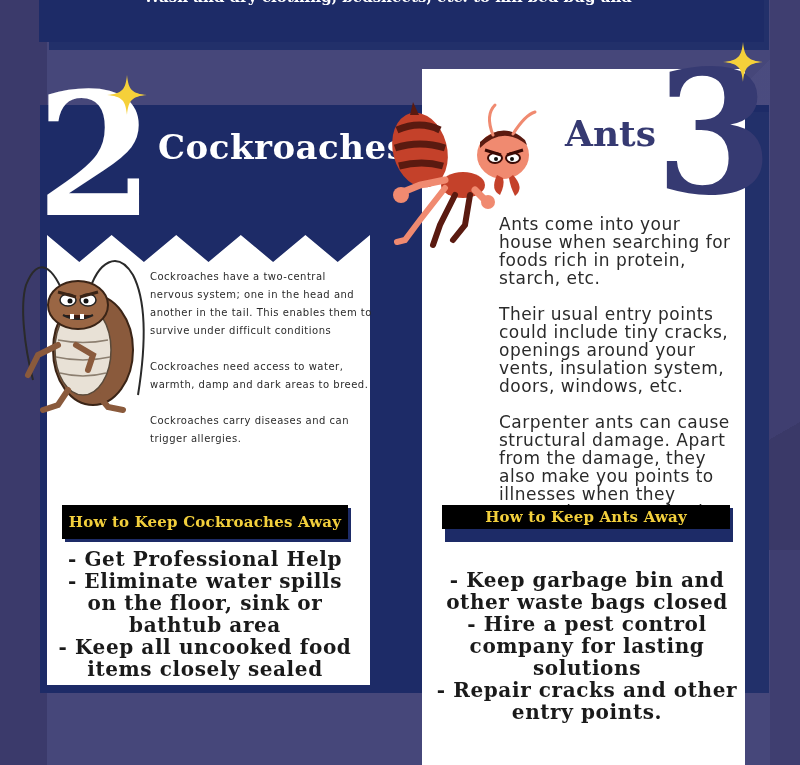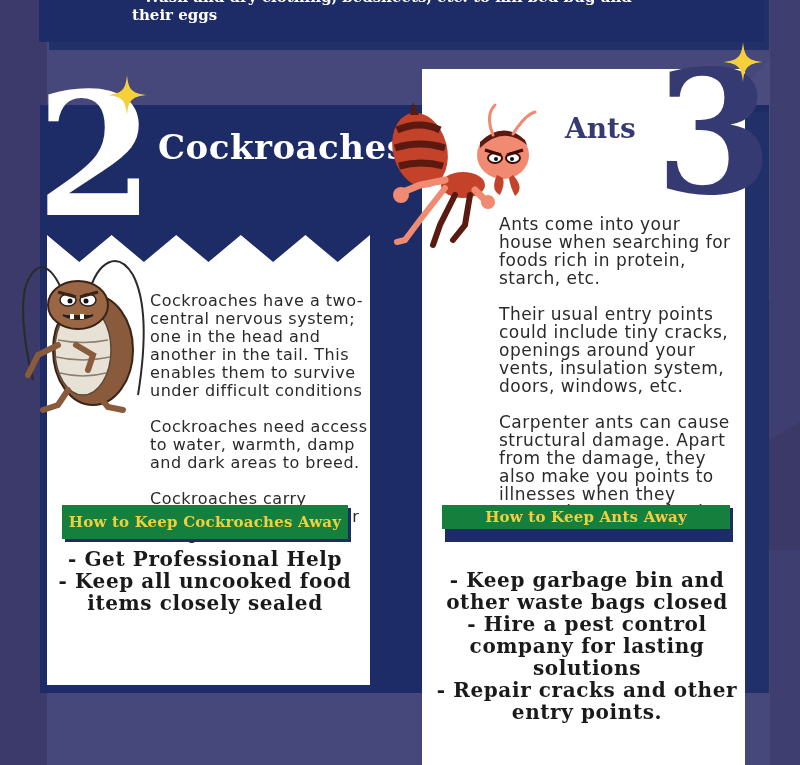--- a/index.html
+++ b/index.html
@@ -62,30 +62,30 @@
     font-family: "DejaVu Serif", serif; font-weight: bold;
     font-size: 34px; color: #ffffff; letter-spacing: 0.5px;
   }
   .cr-card {
     position: absolute; left: 47px; top: 235px; width: 323px; height: 450px;
     background: #ffffff;
     clip-path: polygon(0 0, 10% 27px, 20% 0, 30% 27px, 40% 0, 50% 27px, 60% 0, 70% 27px, 80% 0, 90% 27px, 100% 0, 100% 100%, 0 100%);
   }
   .cr-body {
     position: absolute; left: 150px; top: 268px; width: 222px;
-    font-family: "DejaVu Sans", sans-serif; font-size: 16px; line-height: 18px;
-    color: #2a2a2a; letter-spacing: 0.5px; margin-top: 24px;
+    font-family: "DejaVu Sans", sans-serif; font-size: 10px; line-height: 18px;
+    color: #2a2a2a; letter-spacing: 0.5px;
   }
   .cr-body p { margin-bottom: 18px; }
 
   .banner-shadow {
     position: absolute; background: #1d2b67;
   }
   .banner {
-    position: absolute; background: #15803d;
+    position: absolute; background: #000000;
     color: #f2cf3c; font-family: "DejaVu Serif", serif; font-weight: bold;
     font-size: 15px; display: flex; align-items: center; justify-content: center;
     letter-spacing: 0.2px;
   }
   .tips {
     position: absolute; text-align: center;
     font-family: "DejaVu Serif", serif; font-weight: bold;
     font-size: 20px; line-height: 22px; color: #1a1a1a; letter-spacing: 0.6px;
   }
 
@@ -103,21 +103,21 @@
     background: #ffffff;
   }
   .ant-number {
     position: absolute; left: 655px; top: 48px;
     font-family: "DejaVu Serif", serif; font-weight: bold;
     font-size: 170px; line-height: 170px; color: #363a72;
   }
   .ant-title {
     position: absolute; left: 565px; top: 112px;
     font-family: "DejaVu Serif", serif; font-weight: bold;
-    font-size: 28px; color: #363a72;
+    font-size: 36px; color: #363a72;
   }
   .ant-body {
     position: absolute; left: 499px; top: 215px; width: 236px;
     font-family: "DejaVu Sans", sans-serif; font-size: 17px; line-height: 18px;
     color: #2a2a2a; letter-spacing: 0.5px;
   }
   .ant-body p { margin-bottom: 18px; }
 
   .illus { position: absolute; }
   .illus svg { width: 100%; height: 100%; display: block; overflow: visible; }
@@ -127,21 +127,20 @@
 
 <div class="bg-strip-left"></div>
 <div class="bg-diag"></div>
 <div class="bg-strip-right"></div>
 <div class="bg-diag2"></div>
 
 <div class="top-shadow"></div>
 <div class="top-box"></div>
 <div class="top-text">
   <div>- Wash and dry clothing, bedsheets, etc. to kill bed bug and</div>
-  <div>their eggs</div>
 </div>
 
 <div class="cr-panel"></div>
 <div class="cr-number">2</div>
 <div class="star" style="left:107px; top:75px;">
   <svg viewBox="0 0 40 40">
       <path d="M20 0 C21.5 15 25 18.5 40 20 C25 21.5 21.5 25 20 40 C18.5 25 15 21.5 0 20 C15 18.5 18.5 15 20 0 Z" fill="#f5d03a"></path>
     </svg>
 </div>
 <div class="cr-title">Cockroaches</div>
@@ -180,20 +179,21 @@
   <p>Cockroaches have a two-central nervous system; one in the head and another in the tail. This enables them to survive under difficult conditions</p>
   <p>Cockroaches need access to water, warmth, damp and dark areas to breed.</p>
   <p>Cockroaches carry diseases and can trigger allergies.</p>
 </div>
 
 <div class="banner-shadow" style="left:65px; top:508px; width:286px; height:34px;"></div>
 <div class="banner" style="left:62px; top:505px; width:286px; height:34px;">How to Keep Cockroaches Away</div>
 
 <div class="tips" style="left:50px; top:548px; width:310px;">
   <div>- Get Professional Help</div>
+  <div>- Eliminate water spills on the floor, sink or bathtub area</div>
   <div>- Keep all uncooked food items closely sealed</div>
 </div>
 
 <div class="ant-panel"></div>
 <div class="ant-panel-shade"></div>
 <div class="ant-card"></div>
 <div class="ant-number">3</div>
 <div class="star" style="left:723px; top:42px;">
   <svg viewBox="0 0 40 40">
       <path d="M20 0 C21.5 15 25 18.5 40 20 C25 21.5 21.5 25 20 40 C18.5 25 15 21.5 0 20 C15 18.5 18.5 15 20 0 Z" fill="#f5d03a"></path>

